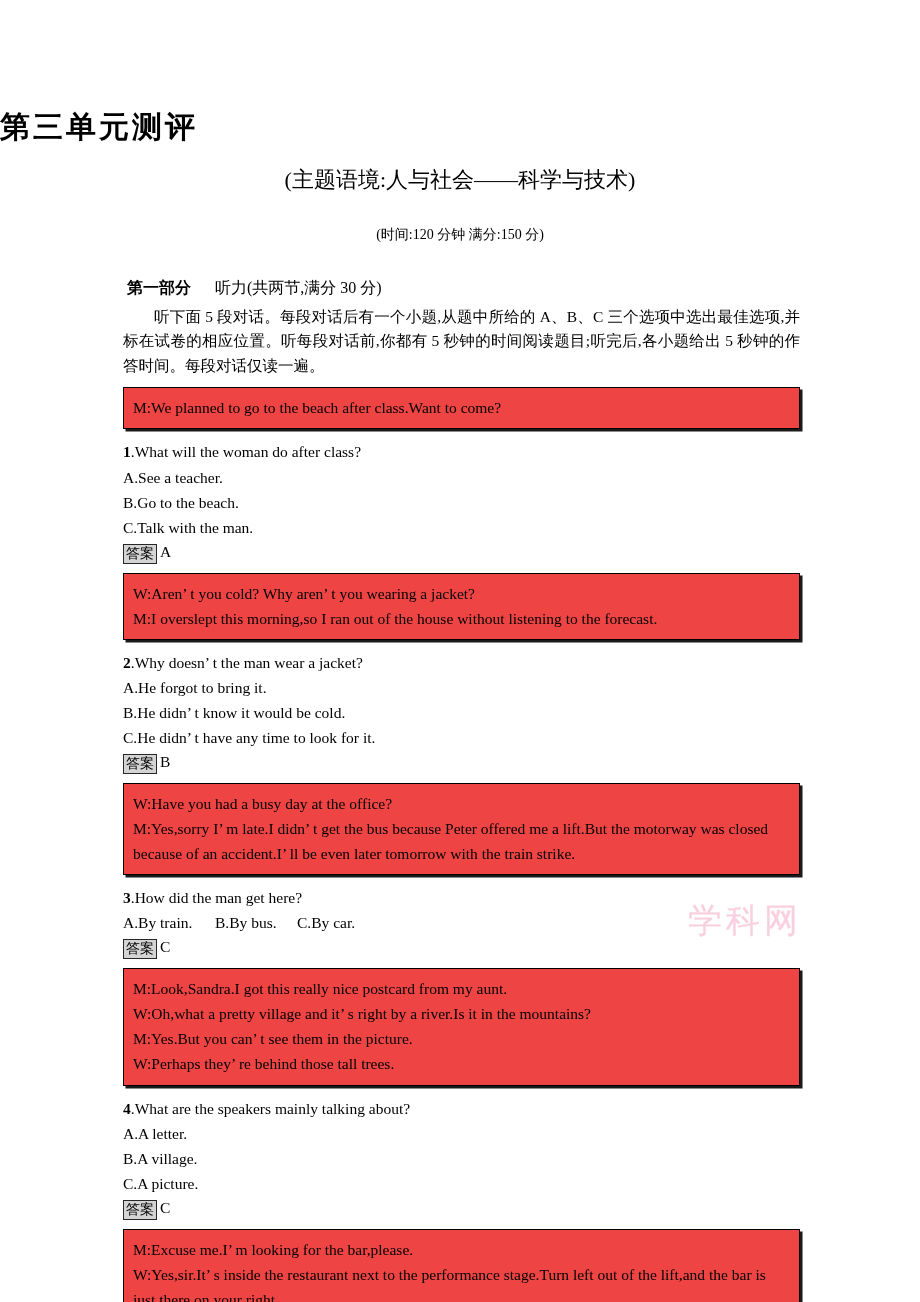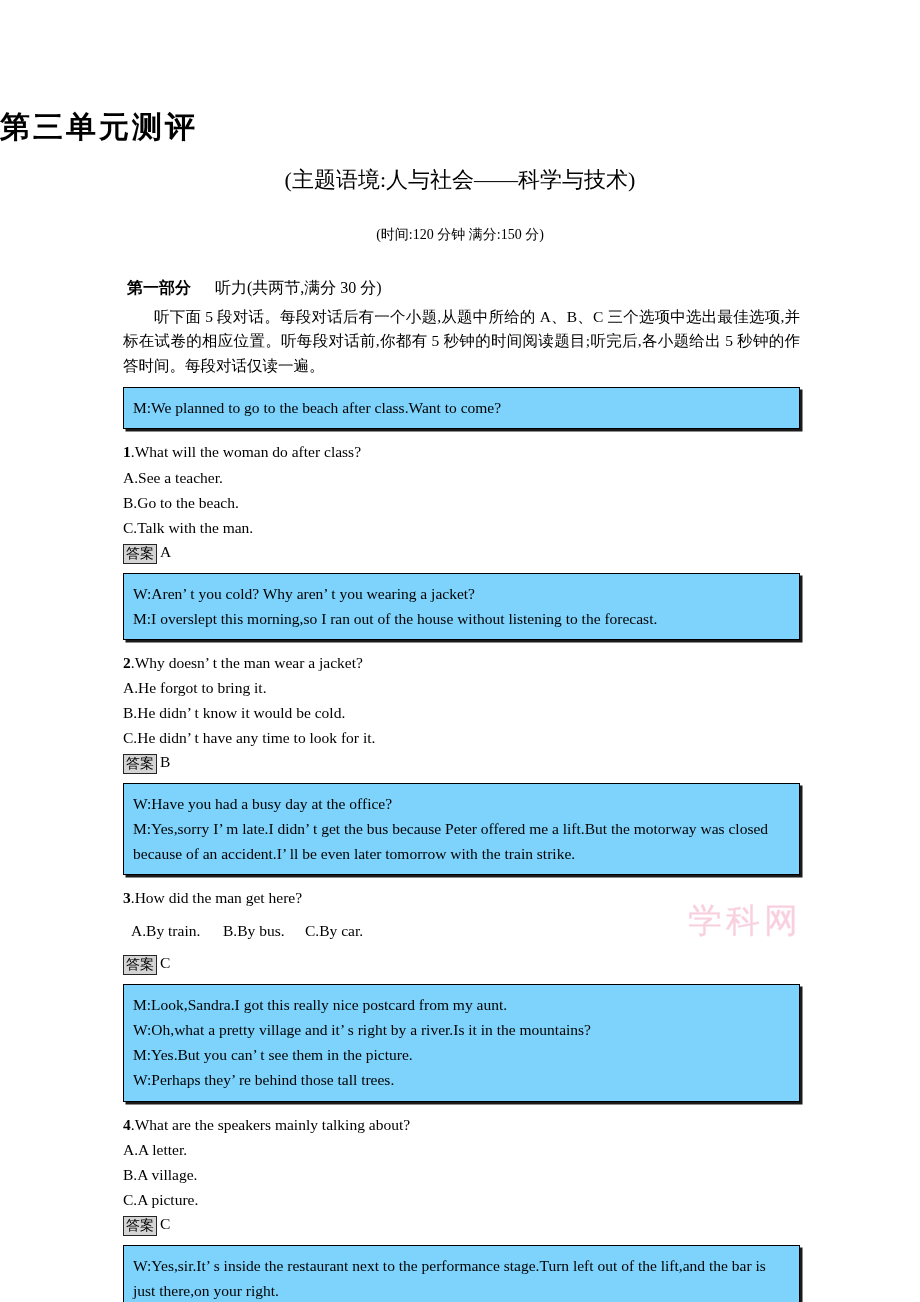--- a/index.html
+++ b/index.html
@@ -103,21 +103,21 @@
     text-indent: 2em;
     text-align: justify;
   }
 
   
   .dialogue-box {
     border: 1.6px solid #000000;
     box-shadow: 2.5px 2.5px 0 #1a1a1a;
     margin: 9px 0 6px 0;
     padding: 7px 9px 8px 9px;
-    background: #7dd3fc;
+    background: #ef4444;
     position: relative;
     box-sizing: border-box;
   }
   .dialogue-line {
     font-size: 15.5px;
     line-height: 1.62;
     margin: 0;
   }
 
   
@@ -134,21 +134,21 @@
     font-weight: bold;
   }
   .q-option {
     font-size: 15.5px;
     line-height: 1.62;
     margin: 0;
   }
   .q-options-inline {
     font-size: 15.5px;
     line-height: 1.62;
-    margin: 8px;
+    margin: 0;
     white-space: pre;
   }
   .q-options-inline .opt {
     display: inline-block;
   }
   .opt-w1 { width: 92px; }
   .opt-w2 { width: 82px; }
 
   
   .answer-row {
@@ -240,19 +240,20 @@
           <div class="question">
             <p class="q-stem"><span class="qnum">4</span><span>.What are the speakers mainly talking about?</span></p>
             <p class="q-option">A.A letter.</p>
             <p class="q-option">B.A village.</p>
             <p class="q-option">C.A picture.</p>
             <p class="answer-row"><span class="answer-badge">答案</span><span class="answer-value">C</span></p>
           </div>
         </div>
         <div>
           <div class="dialogue-box">
+            <p class="dialogue-line">M:Excuse me.I’ m looking for the bar,please.</p>
             <p class="dialogue-line">W:Yes,sir.It’ s inside the restaurant next to the performance stage.Turn left out of the lift,and the bar is just there,on your right.</p>
           </div>
         </div>
       </div>
 
   </div>
 </div>
 
 </body></html>

